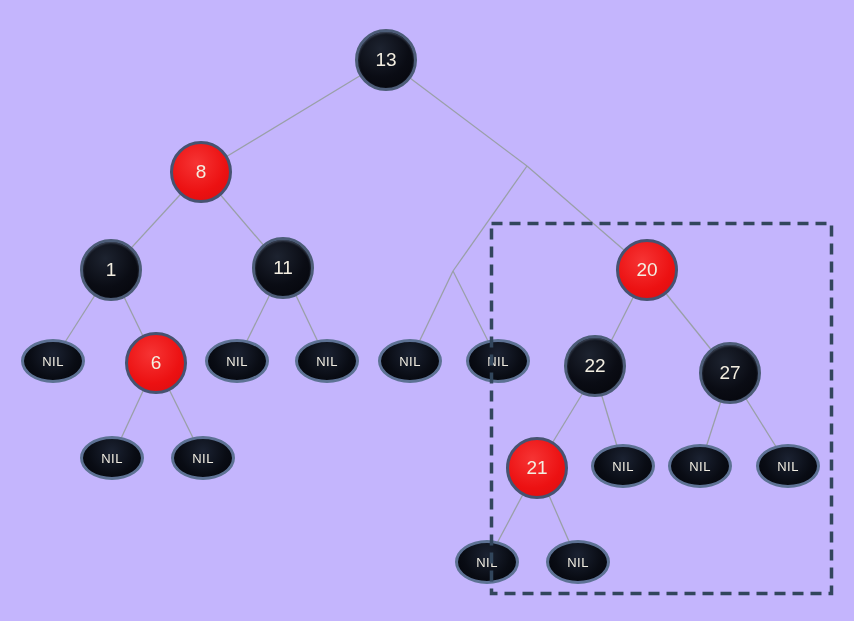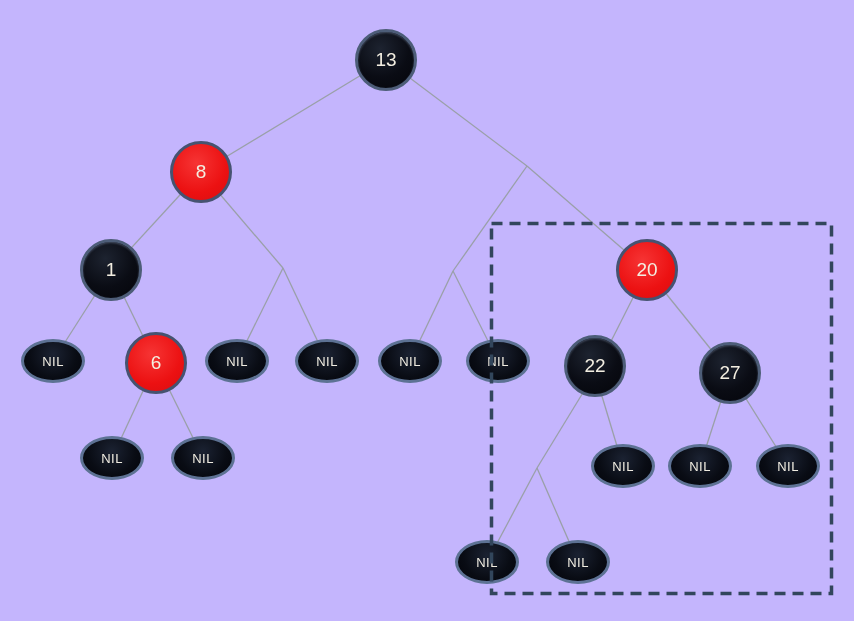--- a/index.html
+++ b/index.html
@@ -90,31 +90,37 @@
 
   <div class="node black" style="left:355px;top:29px">
       <span>13</span>
     </div>
   <div class="node red" style="left:170px;top:141px">
       <span>8</span>
     </div>
   <div class="node black" style="left:80px;top:239px">
       <span>1</span>
     </div>
+  <div class="node black" style="left:252px;top:237px">
+      <span>11</span>
+    </div>
   <div class="node red" style="left:616px;top:239px">
       <span>20</span>
     </div>
   <div class="node red" style="left:125px;top:332px">
       <span>6</span>
     </div>
   <div class="node black" style="left:564px;top:335px">
       <span>22</span>
     </div>
   <div class="node black" style="left:699px;top:342px">
       <span>27</span>
+    </div>
+  <div class="node red" style="left:506px;top:437px">
+      <span>21</span>
     </div>
 
   <div class="nil" style="left:21px;top:339px">
       <span>NIL</span>
     </div>
   <div class="nil" style="left:205px;top:339px">
       <span>NIL</span>
     </div>
   <div class="nil" style="left:295px;top:339px">
       <span>NIL</span>

